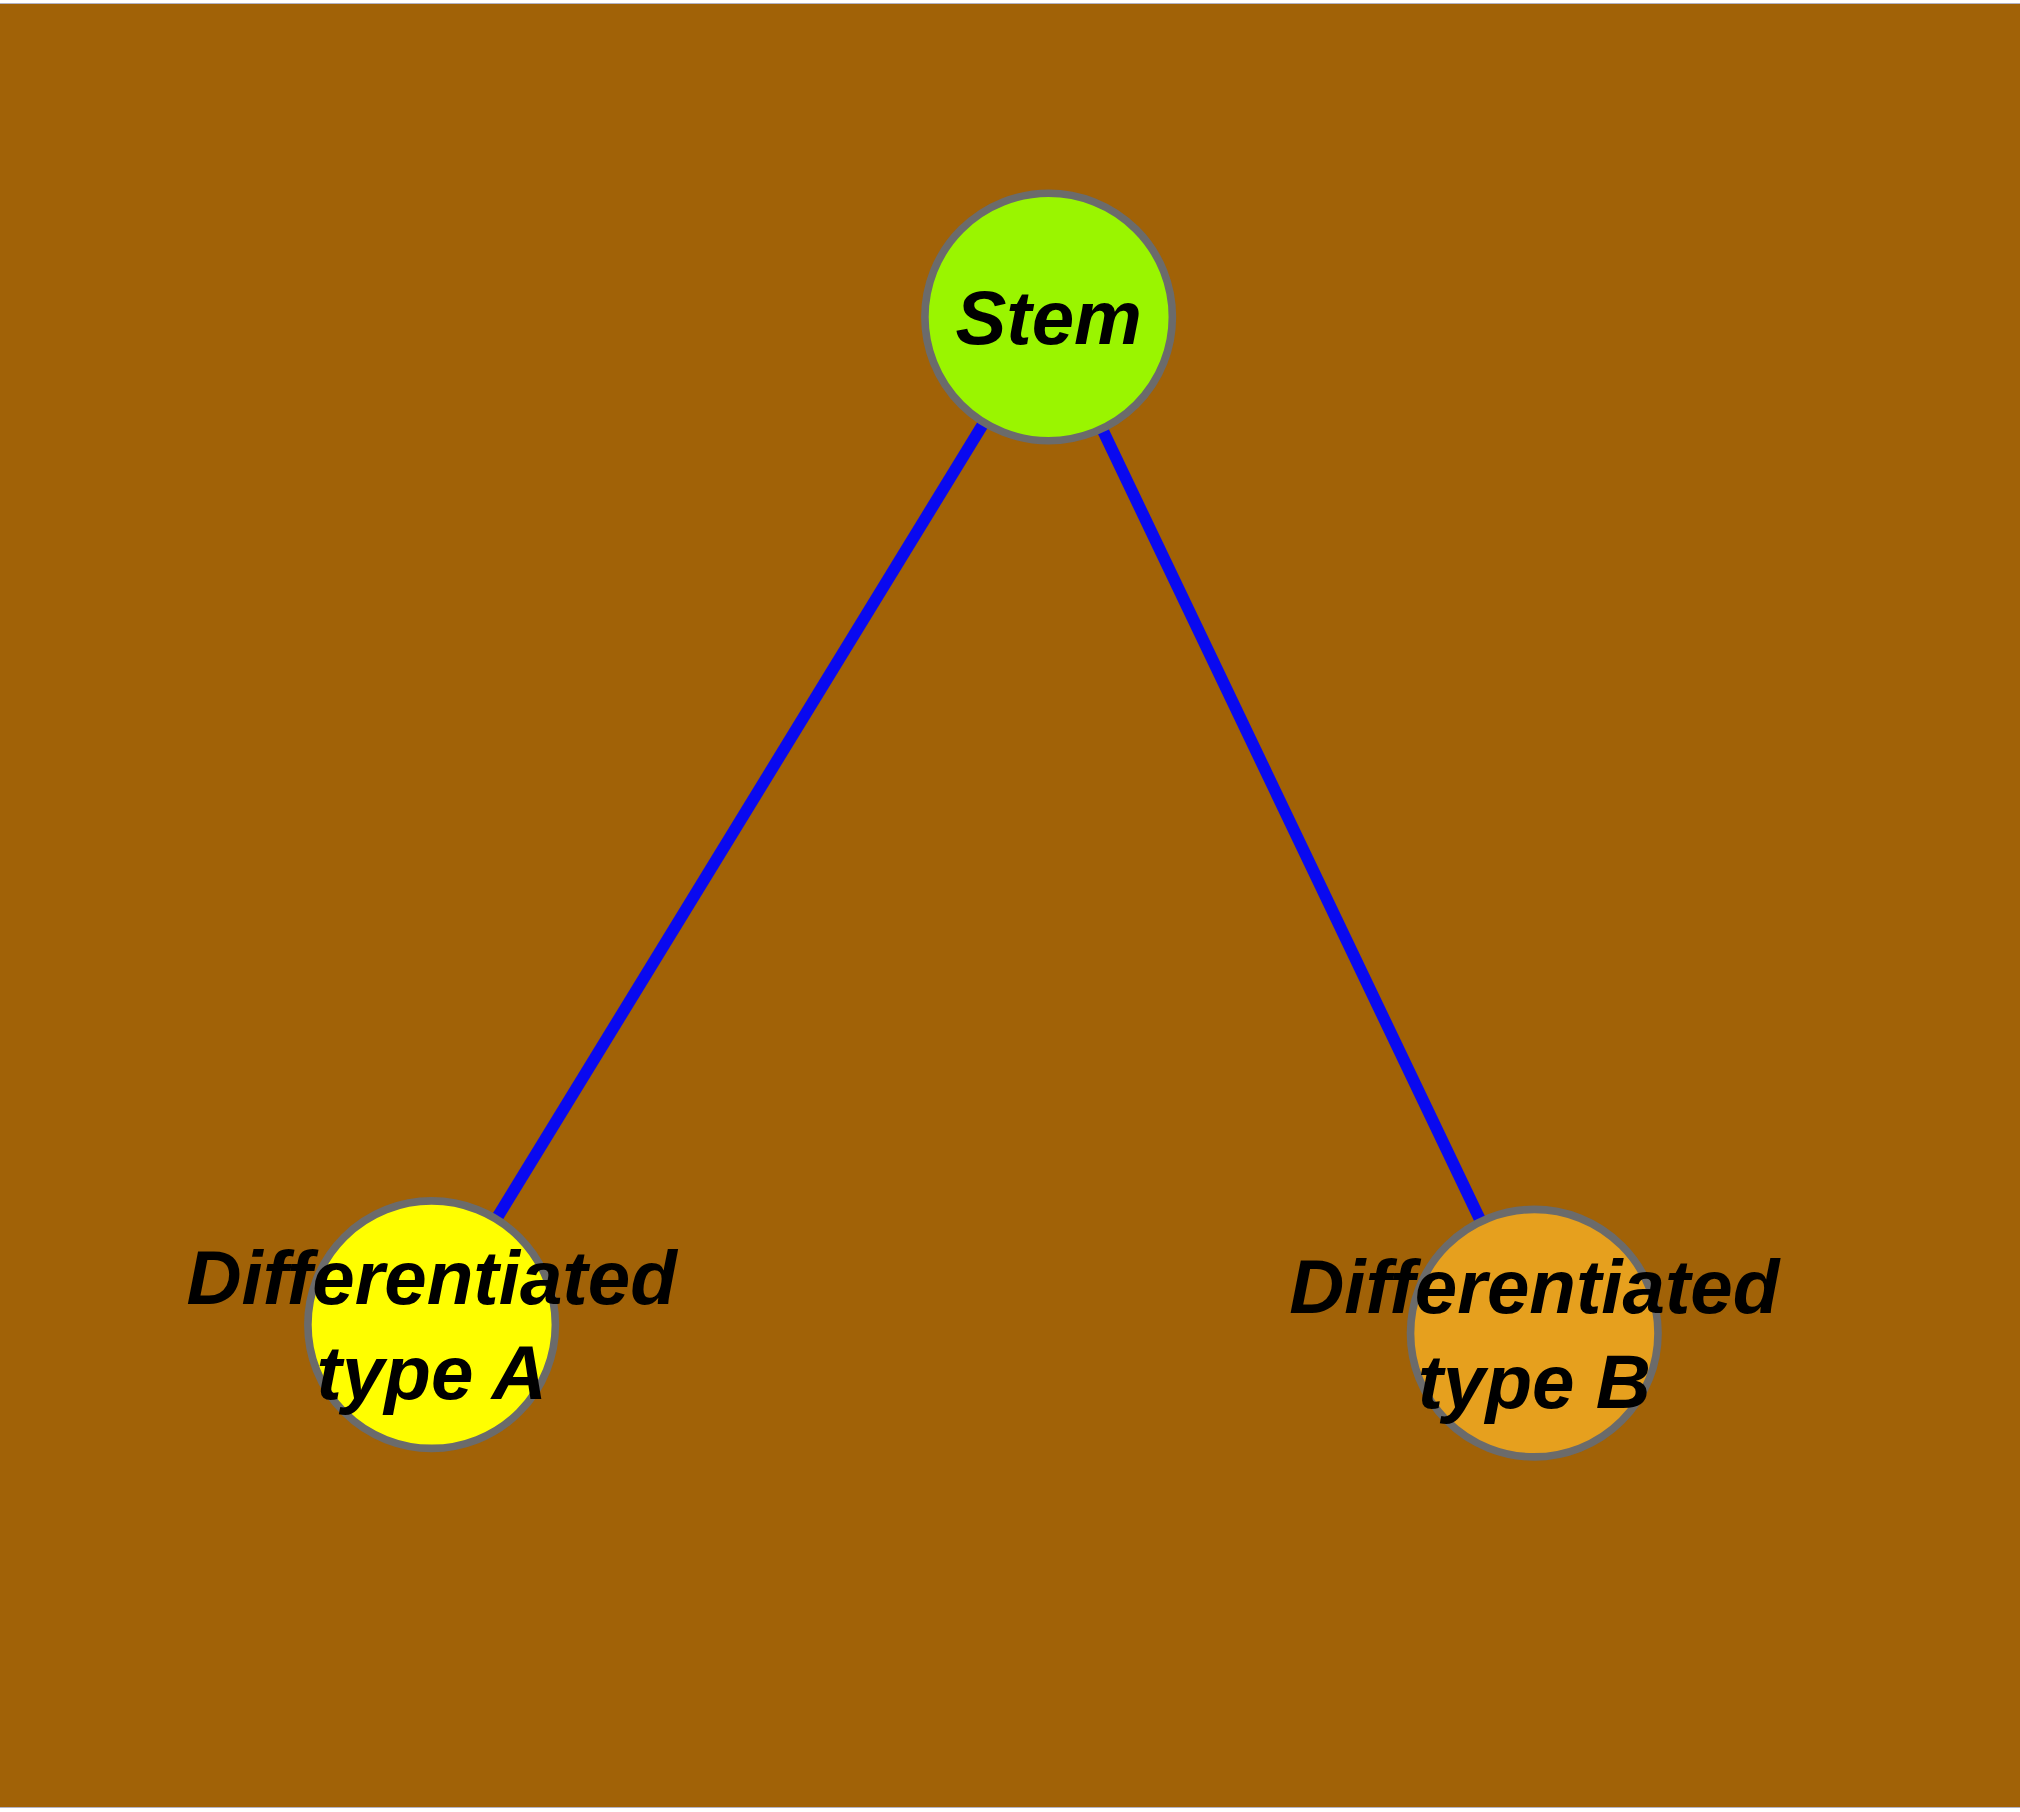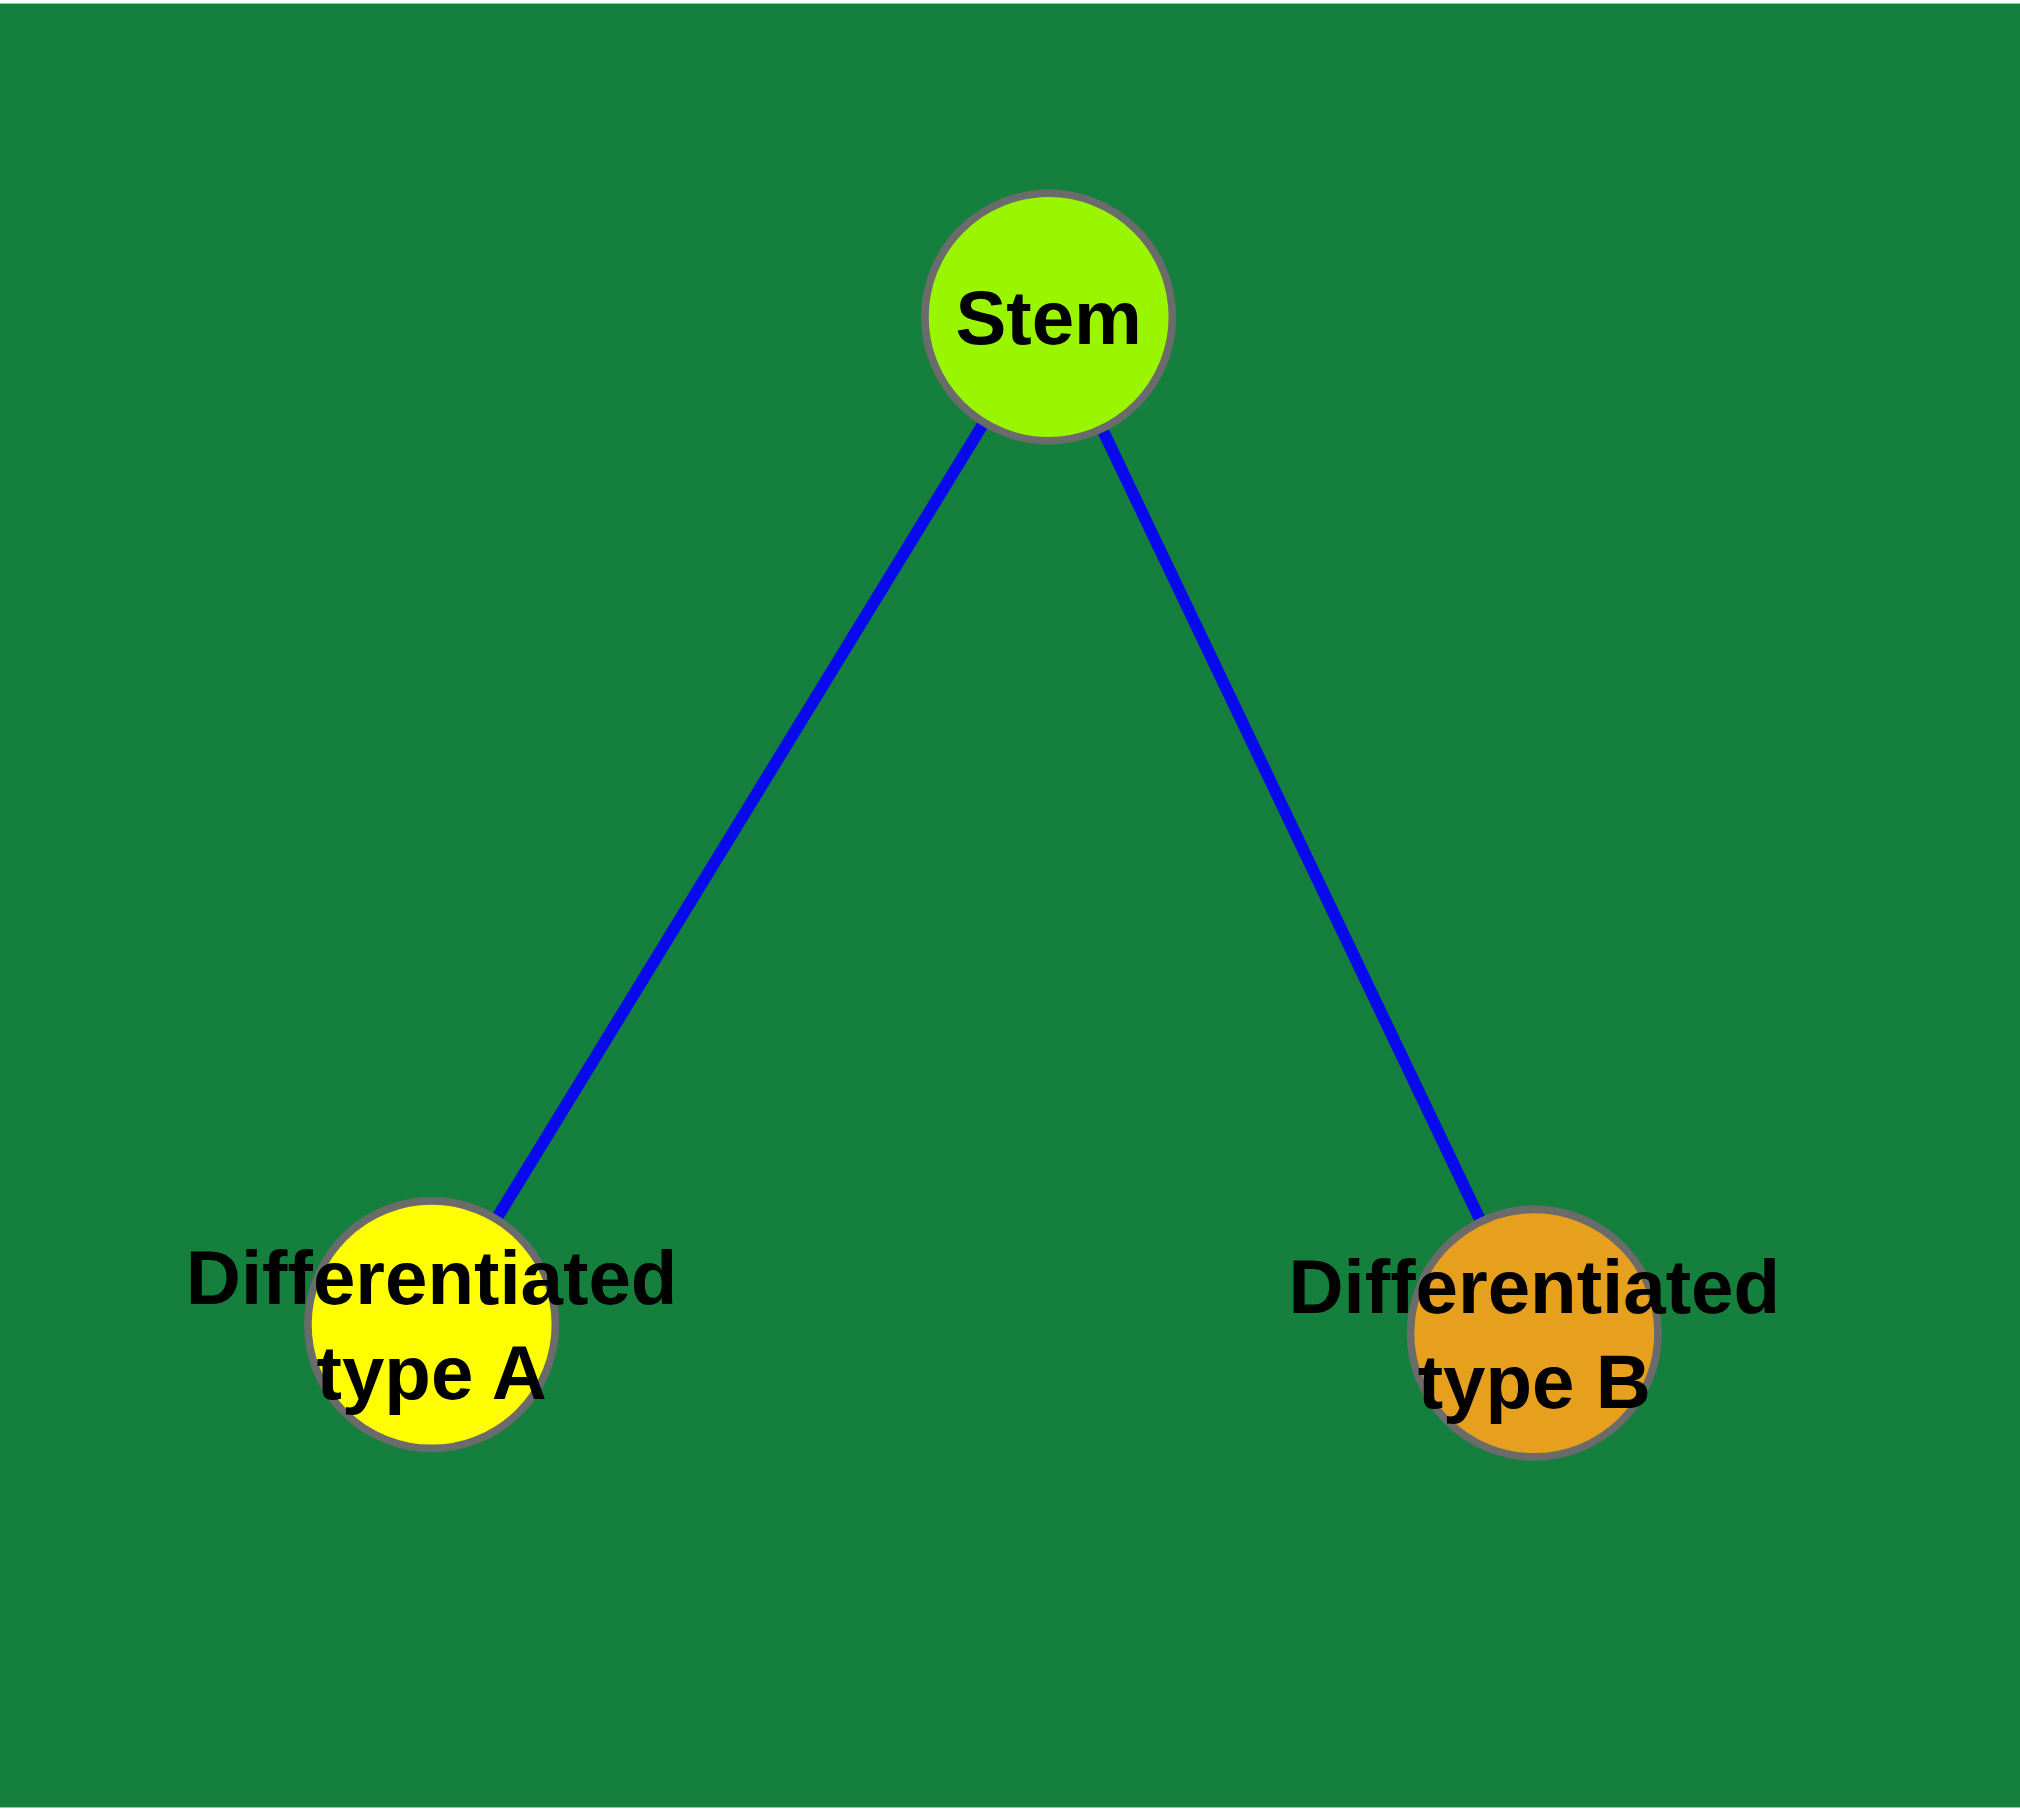--- a/index.html
+++ b/index.html
@@ -39,21 +39,21 @@
   }
   .node-label {
     font-family: "Liberation Sans", sans-serif;
     font-weight: bold;
     text-anchor: middle;
   }
 </style>
 </head>
 <body>
 
-<div class="canvas" style="background: #15803d;">
+<div class="canvas" style="background: #a16207; font-style: italic;">
   <svg class="graph-svg" id="graph-svg" viewBox="0 0 2384 2138">
       <line x1="1237" y1="374" x2="509" y2="1563" stroke="#0909F0" stroke-width="14"></line>
       <line x1="1237" y1="374" x2="1810" y2="1573" stroke="#0909F0" stroke-width="14"></line>
       <g>
         <circle cx="1237" cy="374" r="146" fill="#9AF500" stroke="#6B6B6B" stroke-width="9"></circle>
         <text class="node-label" font-size="90" fill="#000000"><tspan x="1237" y="406">Stem</tspan></text>
       </g>
       <g>
         <circle cx="509" cy="1563" r="146" fill="#FFFE00" stroke="#6B6B6B" stroke-width="9"></circle>
         <text class="node-label" font-size="90" fill="#000000"><tspan x="509" y="1539">Differentiated</tspan><tspan x="509" y="1651">type A</tspan></text>

